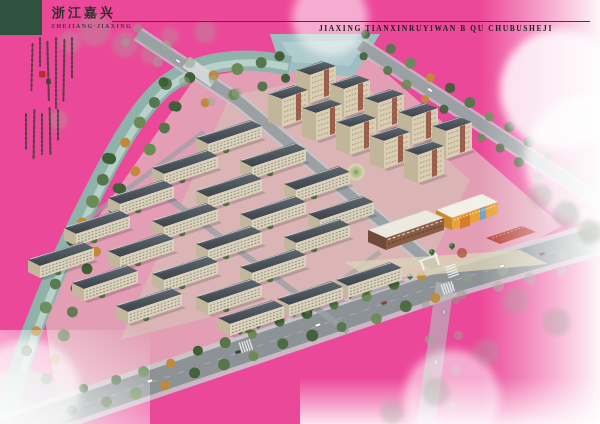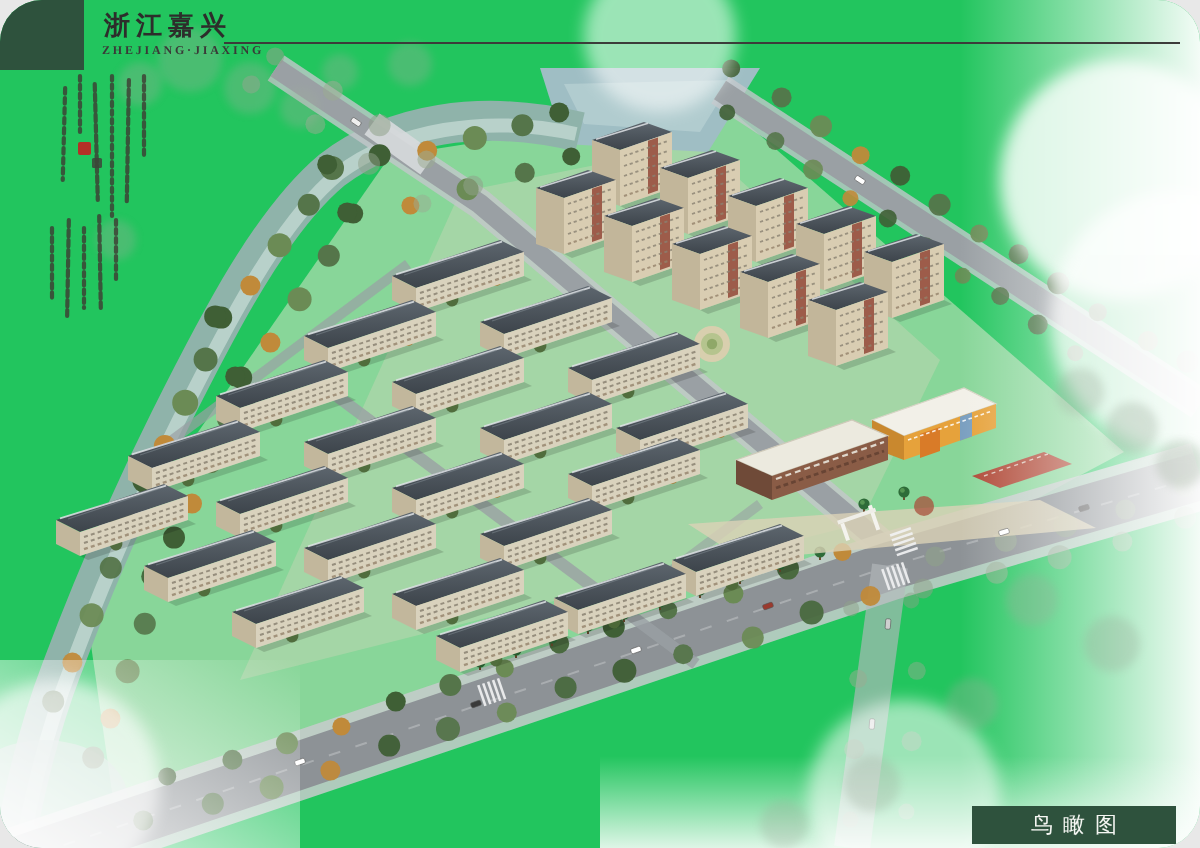--- a/index.html
+++ b/index.html
@@ -1,18 +1,18 @@
 <!DOCTYPE html>
 <html style="--brand-green: #2e523d; --seal-red: #b33126; --water-teal: #8fb3aa; --roof-gray: #454d54; --facade-cream: #d9d2bd; --road-gray: #989da1; --foliage-green: #55754a; --autumn-accent: #c08a3a; --kindergarten-yellow: #e6a23b; --track-red: #b23b2c;"><head>
 <meta charset="utf-8">
 <style>
   html,body{margin:0;padding:0;background:#e8e8e8;}
   .page{
     position:relative;width:600px;height:424px;overflow:hidden;
-    background:#22c55e;font-family:"Liberation Serif","DejaVu Serif",serif;border-radius:21px;
+    background:#ec4899;font-family:"Liberation Serif","DejaVu Serif",serif;
   }
   
   .corner-block{position:absolute;left:0;top:0;width:42px;height:35px;background:var(--brand-green,#2e523d);}
   .region-cn{position:absolute;left:52px;top:4px;font-size:13px;font-weight:bold;letter-spacing:3px;color:#2d2d2b;white-space:nowrap;}
   .region-en{position:absolute;left:51px;top:23px;font-size:6px;font-weight:bold;letter-spacing:1.4px;color:#3a3a38;white-space:nowrap;}
   .header-rule{position:absolute;left:112px;top:21px;width:478px;height:1px;background:#3c3c3a;}
   .title-cn{position:absolute;right:12px;top:3px;font-size:15px;font-weight:bold;letter-spacing:2px;color:#1c1c1a;white-space:nowrap;}
   .title-en{position:absolute;right:47px;top:24px;font-size:7.5px;font-weight:bold;letter-spacing:1.6px;color:#222;white-space:nowrap;}
   
   .calligraphy{position:absolute;left:6px;top:36px;width:80px;height:130px;}
@@ -484,35 +484,33 @@
           <circle cx="392" cy="412" r="12"></circle>
           <circle cx="170" cy="36" r="9"></circle>
       </g>
     </g>
   </svg>
 
   <div class="corner-block"></div>
   <div class="region-cn">浙江嘉兴</div>
   <div class="region-en">ZHEJIANG·JIAXING</div>
   <div class="header-rule"></div>
+  <div class="title-en">JIAXING TIANXINRUYIWAN B QU CHUBUSHEJI</div>
 
   <svg class="calligraphy" viewBox="0 0 80 130" xmlns="http://www.w3.org/2000/svg">
     <g stroke="#3e3a32" stroke-width="2.1" opacity="0.8" stroke-linecap="round">
       <path d="M66,2 L66,42" stroke-dasharray="2.6 2"></path>
       <path d="M58,4 L58,66" stroke-dasharray="3 1.8" transform="rotate(1 58 30)"></path>
       <path d="M50,2 L50,72" stroke-dasharray="2.2 2.1"></path>
       <path d="M42,6 L42,64" stroke-dasharray="3.4 1.7" transform="rotate(-1.5 42 30)"></path>
       <path d="M34,2 L34,30" stroke-dasharray="2.4 2"></path>
       <path d="M26,8 L26,54" stroke-dasharray="2.8 2.2" transform="rotate(1.5 26 30)"></path>
       <path d="M52,74 L52,104" stroke-dasharray="2.5 2"></path>
       <path d="M44,72 L44,118" stroke-dasharray="3 1.8" transform="rotate(-1 44 95)"></path>
       <path d="M36,78 L36,118" stroke-dasharray="2.3 2.1"></path>
       <path d="M28,74 L28,122" stroke-dasharray="3.2 1.8" transform="rotate(1 28 98)"></path>
       <path d="M20,78 L20,114" stroke-dasharray="2.6 2"></path>
     </g>
     <rect x="33" y="35" width="6.5" height="6.5" rx="1" fill="#b33126"></rect>
     <rect x="40" y="43" width="5" height="5" rx="0.8" fill="#3c4438" opacity="0.85"></rect>
   </svg>
 
-  <div class="view-label">
-    <span>鸟瞰图</span>
-  </div>
 </div>
 
 </body></html>

